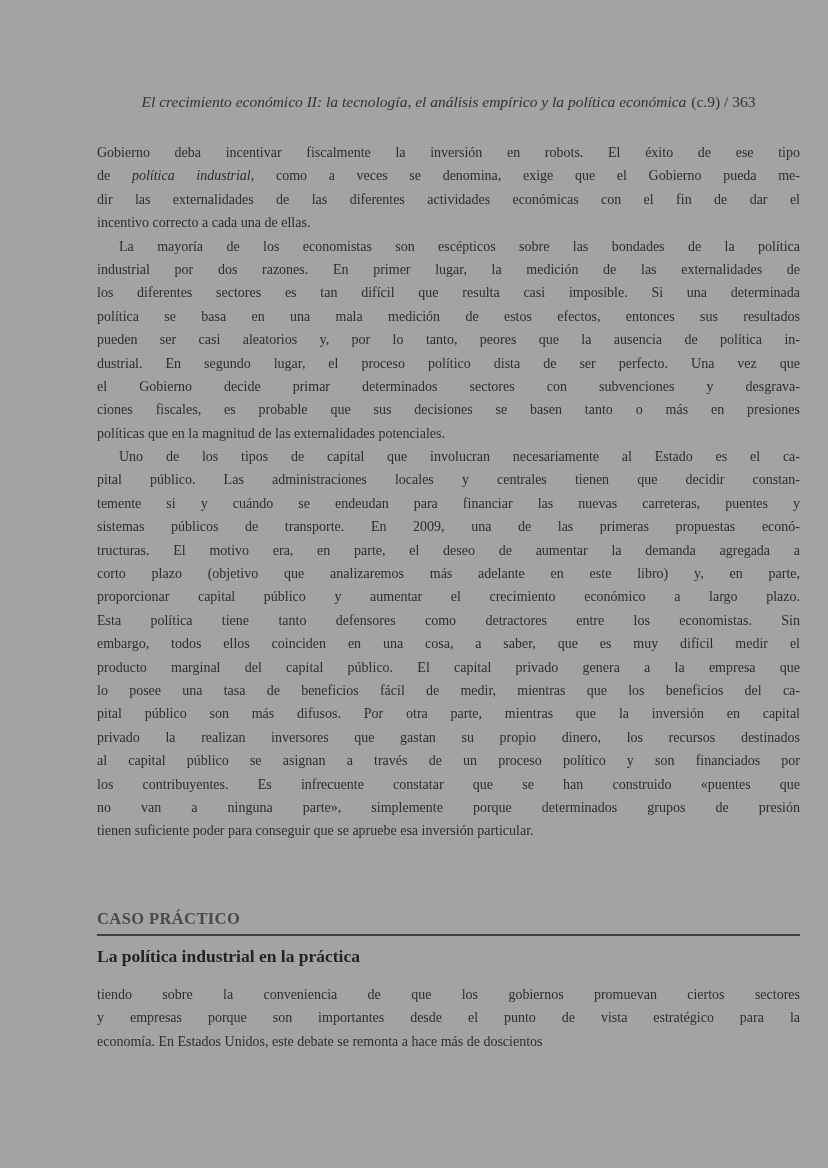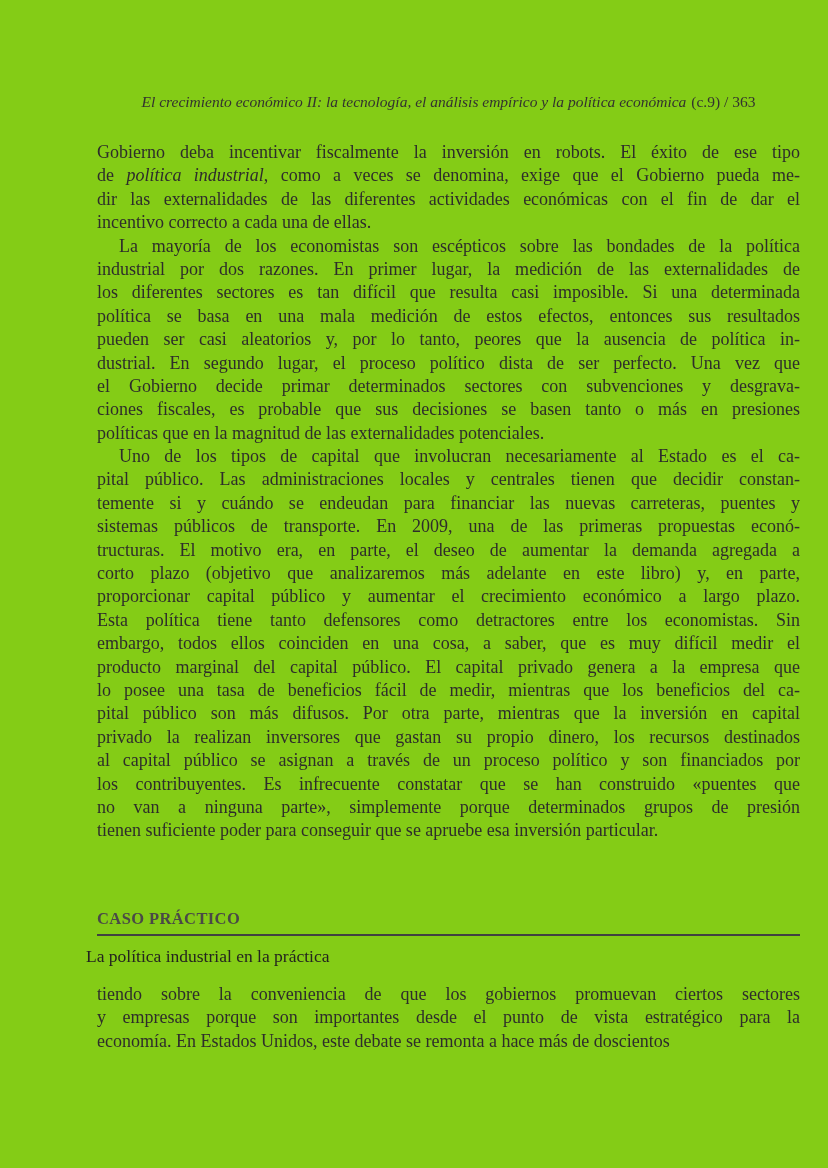--- a/index.html
+++ b/index.html
@@ -5,37 +5,37 @@
   html,body{margin:0;padding:0;}
   body{
     width:828px;height:1168px;
     background:#ffffff;
     font-family:"Liberation Serif","DejaVu Serif",serif;
     position:relative;
     overflow:hidden;
   }
   .page{
     position:absolute;inset:0;
-    background:#84cc16;
+    background:#a3a3a3;
     color:#2e2d2b;
   }
   .running-header{
     position:absolute;
     left:97px;width:703px;top:93px;
     text-align:center;
     font-size:15.5px;
     color:#33322f;
     white-space:nowrap;
   }
   .running-header .it{font-style:italic;}
   .running-header .suffix{margin-left:5px;}
   .text-body{
     position:absolute;
     left:97px;width:703px;
-    font-size:18px;
+    font-size:14px;
     line-height:23.4px;
     color:#2e2d2b;
   }
   #body-paras{top:141px;}
   #case-paras{top:983px;}
   .para{margin:0;}
   .para.indent .line:first-child{text-indent:22px;}
   .line{
     text-align:justify;
     text-align-last:justify;
@@ -55,23 +55,23 @@
   }
   .rule{
     position:absolute;
     left:97px;top:934px;
     width:703px;height:2px;
     background:#414140;
     border:none;margin:0;
   }
   .case-title{
     position:absolute;
-    left:86px;top:946px;
+    left:97px;top:946px;
     font-size:17.5px;
-    font-weight:normal;
+    font-weight:bold;
     color:#24231f;
   }
 </style>
 </head>
 <body>
 
 <div class="page" style="color: rgb(46, 45, 43);">
 
   <div class="running-header">
     <span class="it">El crecimiento económico II: la tecnología, el análisis empírico y la política económica</span><span class="suffix">(c.9) / 363</span>

